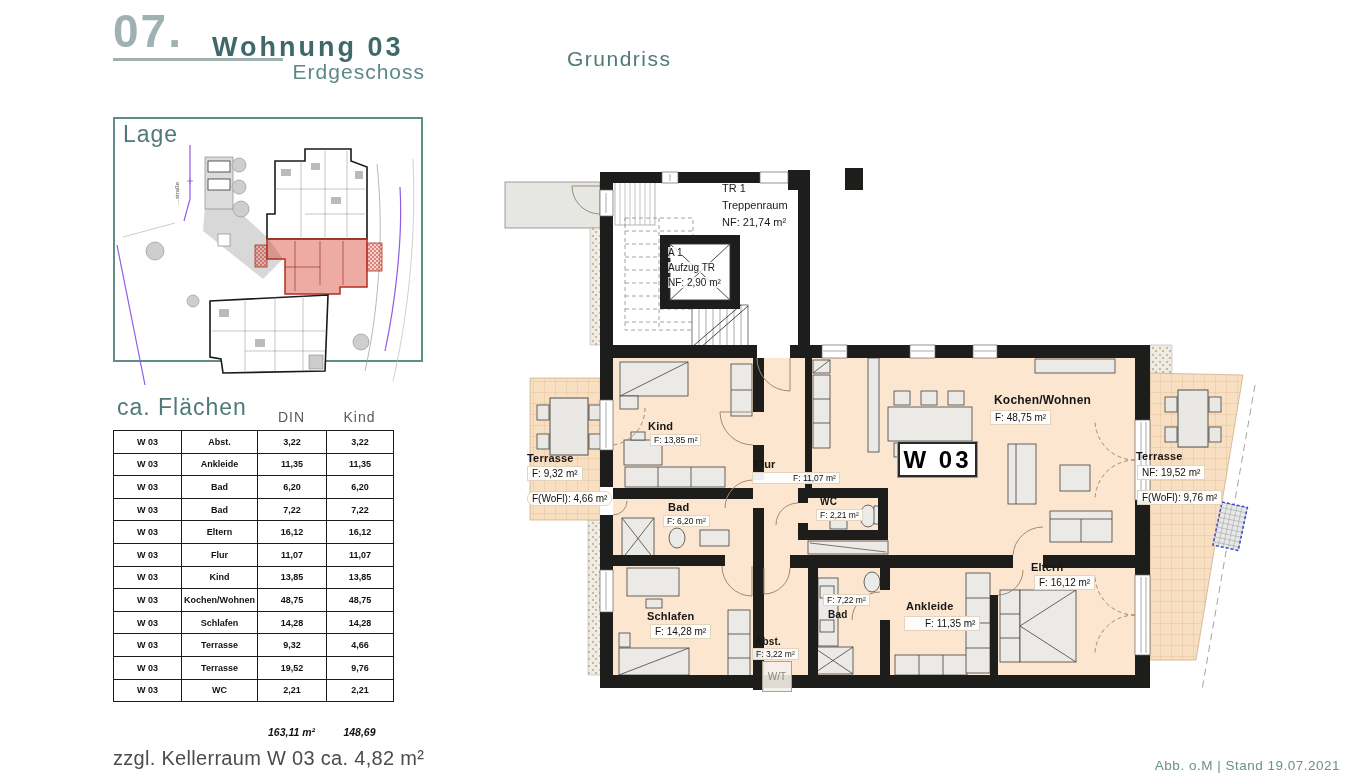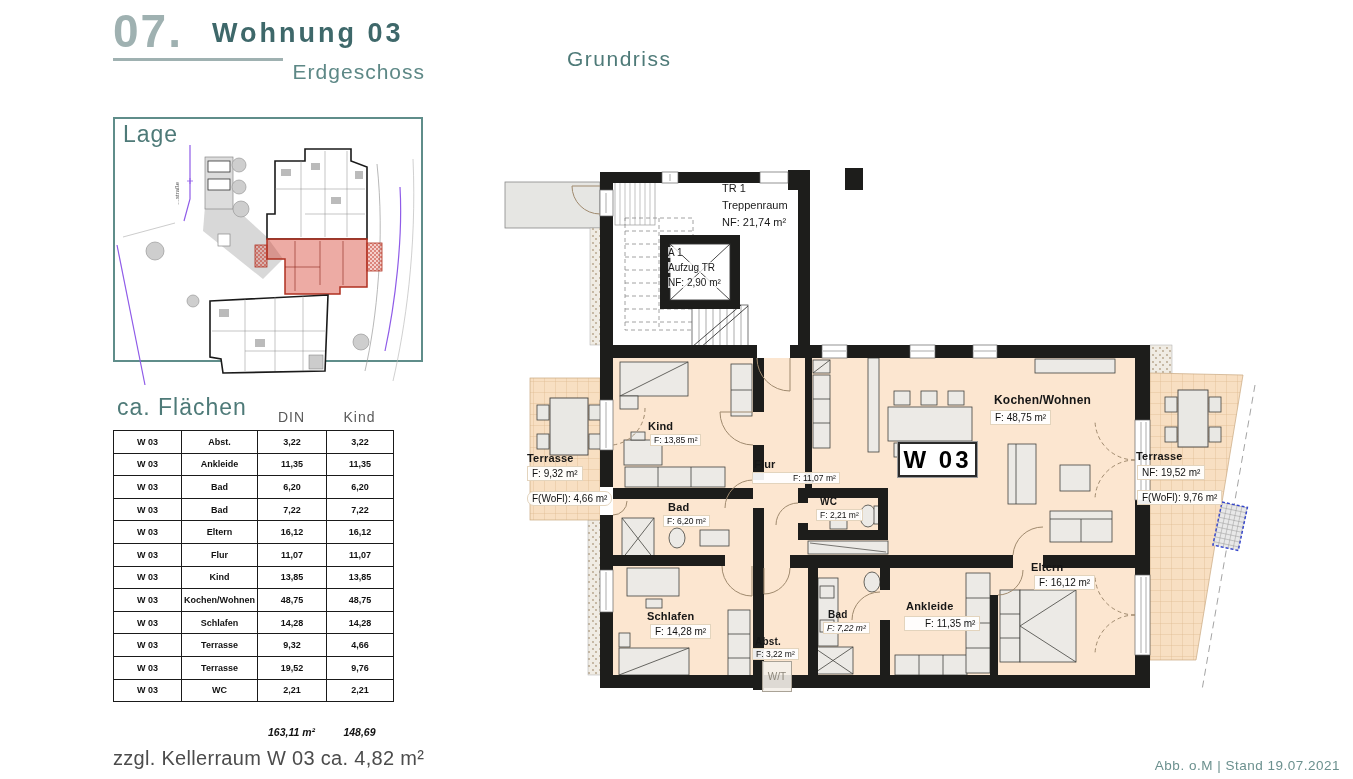--- a/index.html
+++ b/index.html
@@ -3,21 +3,21 @@
 <meta charset="utf-8">
 <style>
   * { margin:0; padding:0; box-sizing:border-box; }
   html,body { width:1353px; height:779px; }
   body { font-family:"Liberation Sans", sans-serif; background:#ffffff; position:relative; overflow:hidden; }
   .abs { position:absolute; }
 
   
   .h-number { left:113px; top:4px; font-size:46px; font-weight:bold; color:#9fb1b1; letter-spacing:2px; }
   .h-rule   { left:113px; top:58px; width:170px; height:3px; background:#9fb1b1; }
-  .h-title  { left:212px; top:18px; font-size:27px; font-weight:bold; color:#3e686a; letter-spacing:3px; }
+  .h-title  { left:212px; top:32px; font-size:27px; font-weight:bold; color:#3e686a; letter-spacing:3px; }
   .h-sub    { left:240px; top:60px; width:185px; text-align:right; font-size:21px; color:#5d8886; letter-spacing:1px; }
   .grundriss{ left:567px; top:47px; font-size:21px; color:#4e7a78; letter-spacing:1.5px; }
   .footer   { left:1040px; top:758px; width:300px; text-align:right; font-size:13.5px; color:#6b908e; letter-spacing:0.5px; }
   .keller   { left:113px; top:747px; font-size:20px; color:#4c4c4c; letter-spacing:0.3px; }
 
   
   .lage-box { left:113px; top:117px; width:310px; height:245px; border:2px solid #5f8d8a; background:#fff; }
   .lage-title { left:8px; top:2px; font-size:23px; color:#4e7a78; letter-spacing:1px; z-index:3; }
   .lage-box svg { position:absolute; left:0; top:0; }
 
@@ -464,21 +464,21 @@
   <div class="abox" style="left:490px; top:260px;">F: 48,75 m²</div>
 
   <div class="rname" style="left:147px; top:460px;">Schlafen</div>
   <div class="abox" style="left:150px; top:474px;">F: 14,28 m²</div>
 
   <div class="rname sm" style="left:255px; top:486px;">Abst.</div>
   <div class="abox sm" style="left:252px; top:498px;">F: 3,22 m²</div>
   <div class="wtbox">W/T</div>
 
   <div class="rname sm" style="left:328px; top:459px;">Bad</div>
-  <div class="abox sm" style="left:323px; top:472px;font-style:italic;">F: 7,22 m²</div>
+  <div class="abox sm" style="left:323px; top:444px;">F: 7,22 m²</div>
 
   <div class="rname" style="left:406px; top:450px;">Ankleide</div>
   <div class="abox" style="left:404px; top:466px;padding-left:20px;">F: 11,35 m²</div>
 
   <div class="rname" style="left:531px; top:411px;">Eltern</div>
   <div class="abox" style="left:534px; top:425px;">F: 16,12 m²</div>
 
   <div class="rname" style="left:27px; top:302px;">Terrasse</div>
   <div class="abox" style="left:27px; top:316px;">F: 9,32 m²</div>
   <div class="abox" style="left:27px; top:341px;border-radius:7px;">F(WoFl): 4,66 m²</div>

